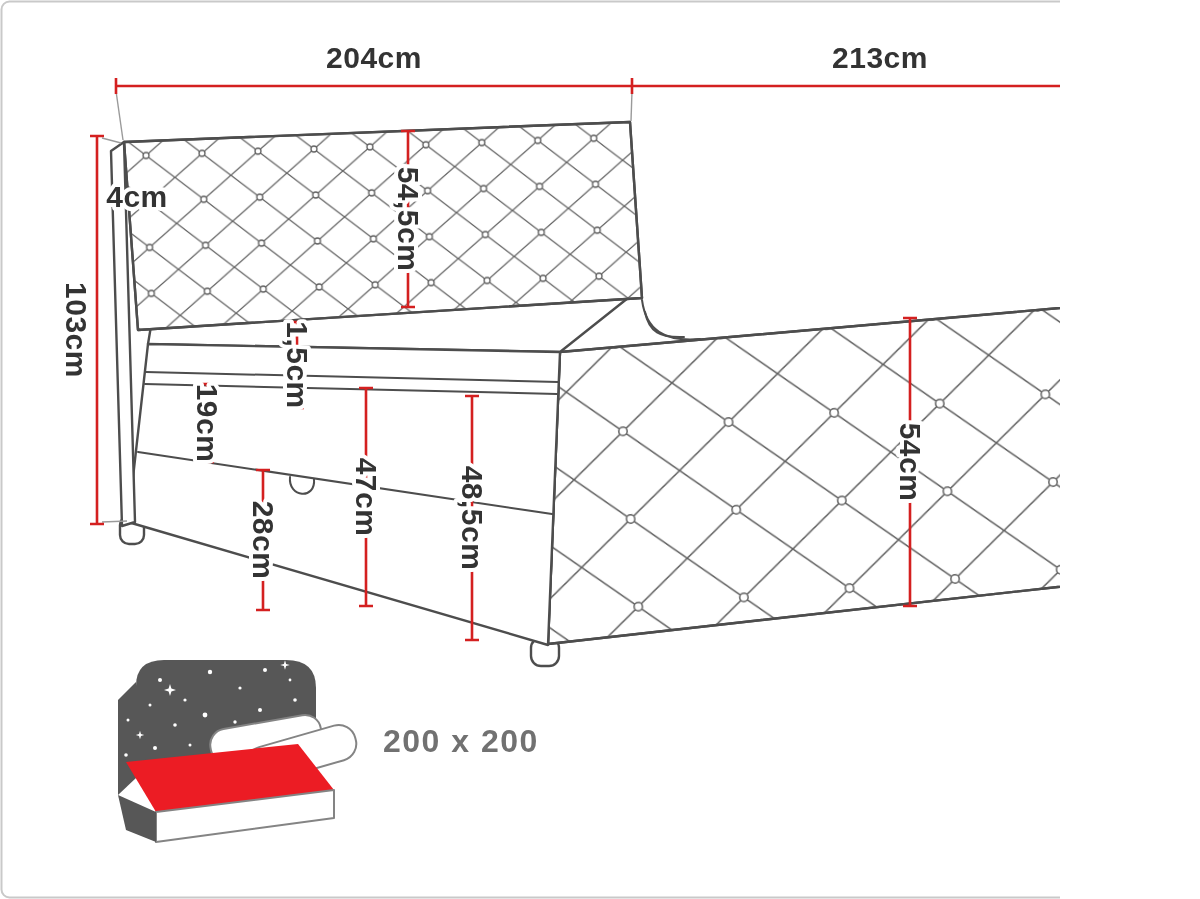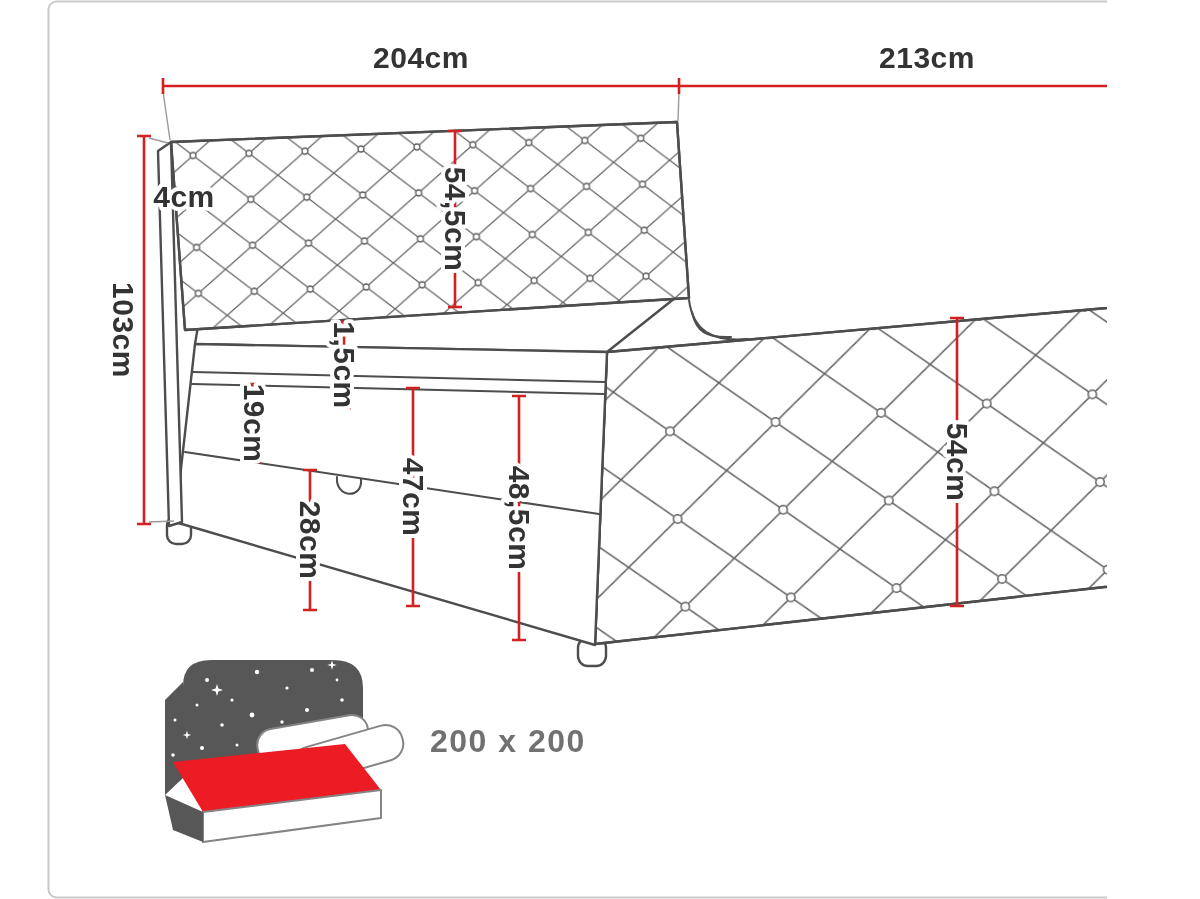--- a/index.html
+++ b/index.html
@@ -1,17 +1,17 @@
 <!DOCTYPE html>
 <html style="--dim_red: #d42020; --line_gray: #4d4d4d; --icon_gray: #575757; --icon_red: #ec1c24; --frame_gray: #c9c9c9; --label_dark: #333333; --badge_gray: #717171;"><head>
 <meta charset="utf-8">
 <style>
   html,body{margin:0;padding:0;background:#ffffff;}
   .stage{position:relative;width:1060px;height:899px;background:#fff;overflow:hidden;
-         font-family:"Liberation Sans",sans-serif;padding-left:47px;}
+         font-family:"Liberation Sans",sans-serif;}
   svg{display:block;}
   text{font-family:"Liberation Sans",sans-serif;}
   .dim-label{font-size:30px;font-weight:700;fill:var(--label_dark,#333);letter-spacing:.5px;}
   .halo{paint-order:stroke;stroke:#ffffff;stroke-width:8px;stroke-linejoin:round;}
   .dim-line{stroke:var(--dim_red,#d42020);stroke-width:2.6;fill:none;}
   .ext{stroke:#9a9a9a;stroke-width:1.4;fill:none;}
   .outline{fill:#ffffff;stroke:var(--line_gray,#4d4d4d);stroke-width:2.4;stroke-linejoin:round;stroke-linecap:round;}
   .edge{fill:none;stroke:var(--line_gray,#4d4d4d);stroke-width:2.4;stroke-linejoin:round;stroke-linecap:round;}
   .thin{fill:none;stroke:var(--line_gray,#4d4d4d);stroke-width:2;stroke-linecap:round;}
   .badge{font-size:32px;font-weight:700;fill:var(--badge_gray,#717171);letter-spacing:1.5px;}

